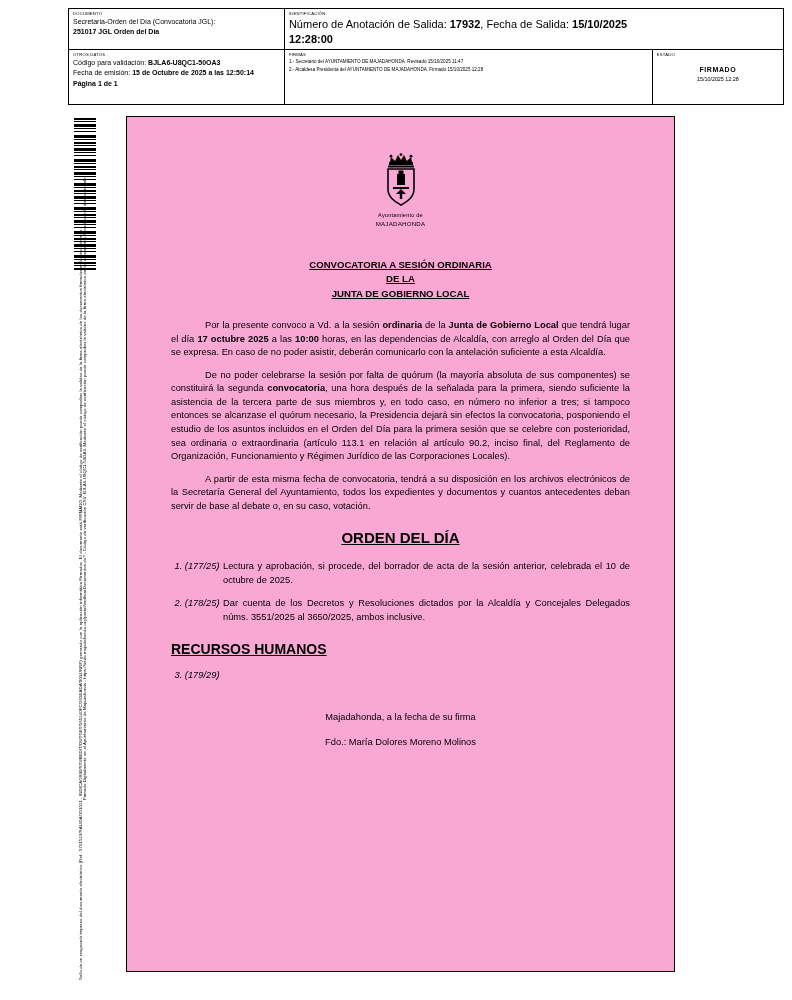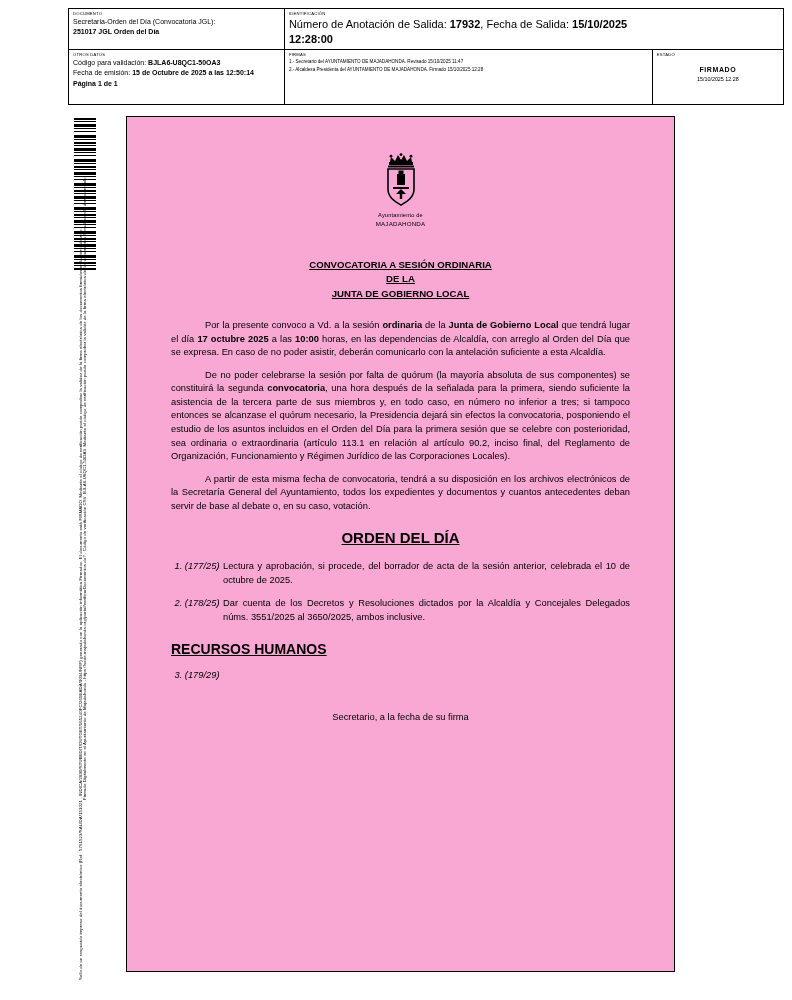--- a/index.html
+++ b/index.html
@@ -286,18 +286,19 @@
       <div class="item-text">Dar cuenta de los Decretos y Resoluciones dictados por la Alcaldía y Concejales Delegados núms. 3551/2025 al 3650/2025, ambos inclusive.</div>
     </div>
 
     <div class="section-left">RECURSOS HUMANOS</div>
 
     <div class="item">
       <div class="item-num">3. (179/29)</div>
     </div>
 
     <div class="sign-block">
-      <div>Secretario, a la fecha de su firma</div>
+      <div>Majadahonda, a la fecha de su firma</div>
       <div style="height:8px;"></div>
+      <div>Fdo.:  María Dolores Moreno Molinos</div>
     </div>
 
   </div>
 </div>
 
 </body></html>

